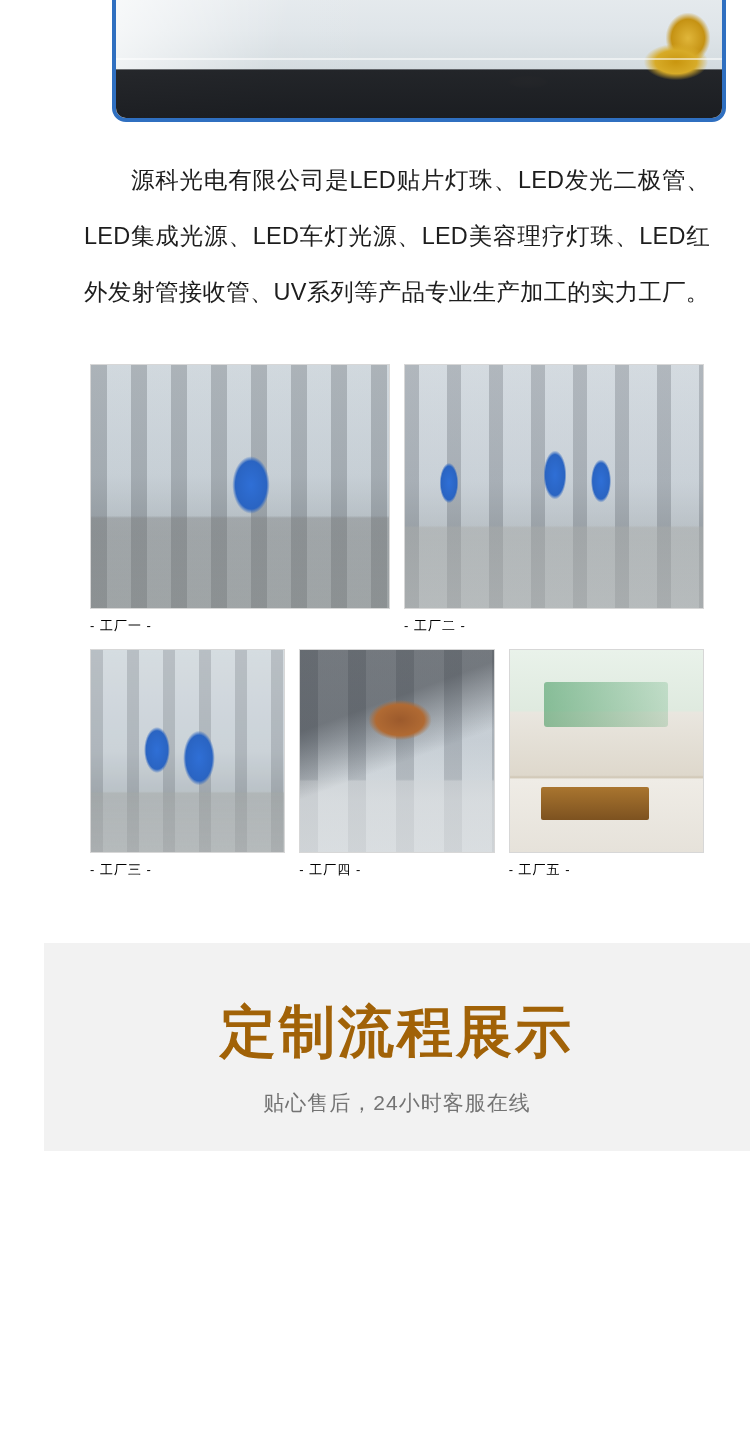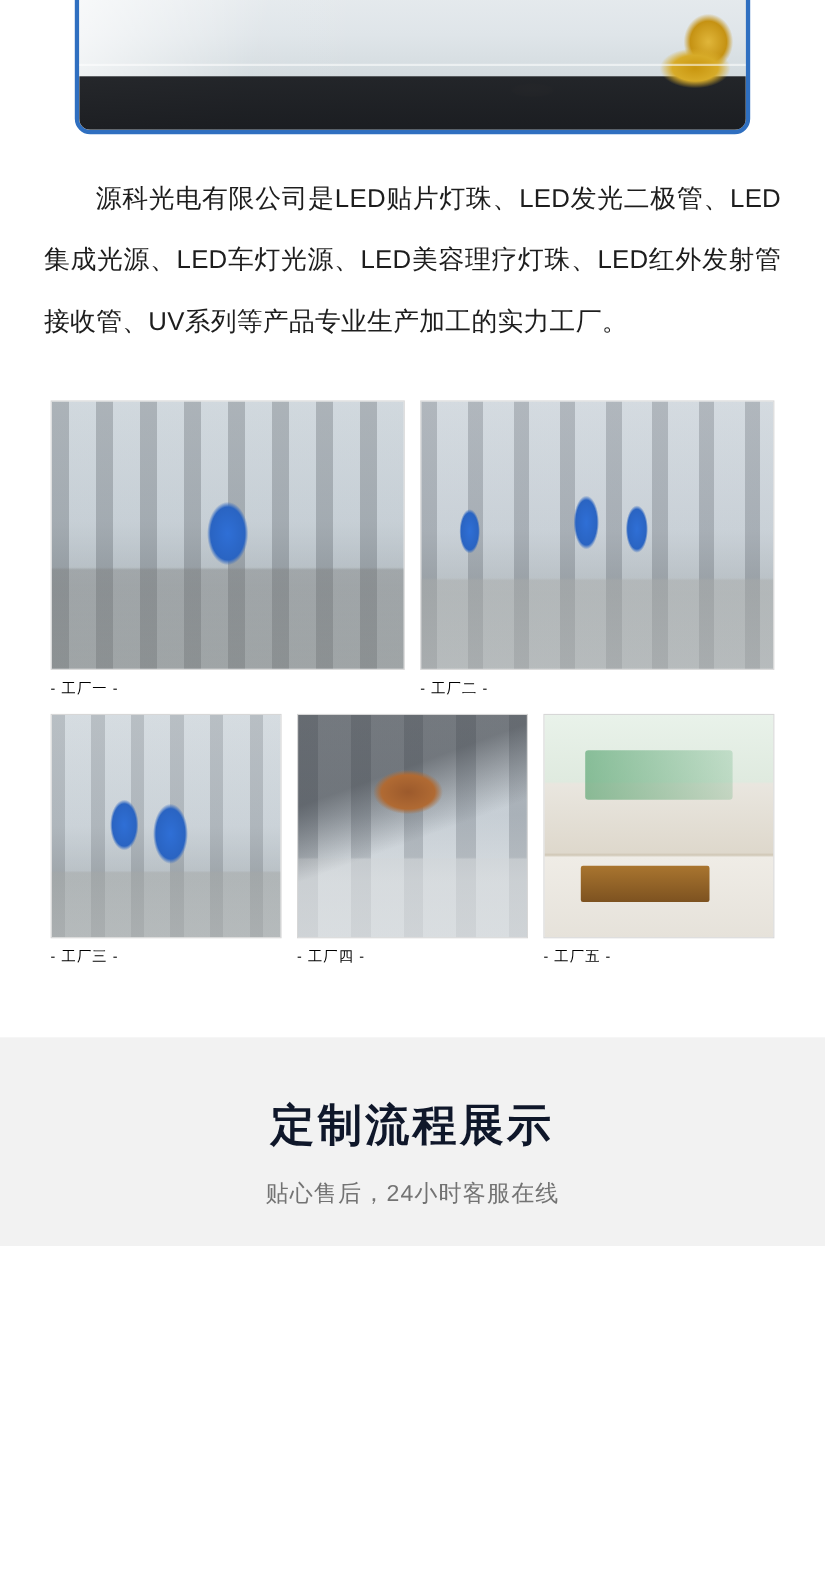--- a/index.html
+++ b/index.html
@@ -6,20 +6,21 @@
   html, body {
     width: 750px;
     font-family: "Liberation Sans", sans-serif;
     background: #ffffff;
   }
   .page {
     width: 750px;
     position: relative;
     overflow: hidden;
     background: #ffffff;
+    padding-left: 44px;
   }
 
   
   .hero-card {
     position: relative;
     width: 750px;
     height: 128px;
     background: #ffffff;
   }
   .hero-frame {
@@ -155,23 +156,23 @@
   }
 
   
   .banner {
     margin-top: 60px;
     background: #f2f2f2;
     padding: 58px 0 34px 0;
     text-align: center;
   }
   .banner h2 {
-    font-size: 40px;
+    font-size: 56px;
     font-weight: 700;
-    color: #0f172a;
+    color: #a16207;
     letter-spacing: 3px;
     line-height: 1.1;
   }
   .banner .sub {
     margin-top: 26px;
     font-size: 21px;
     color: #737373;
     letter-spacing: 1px;
   }
 </style>

